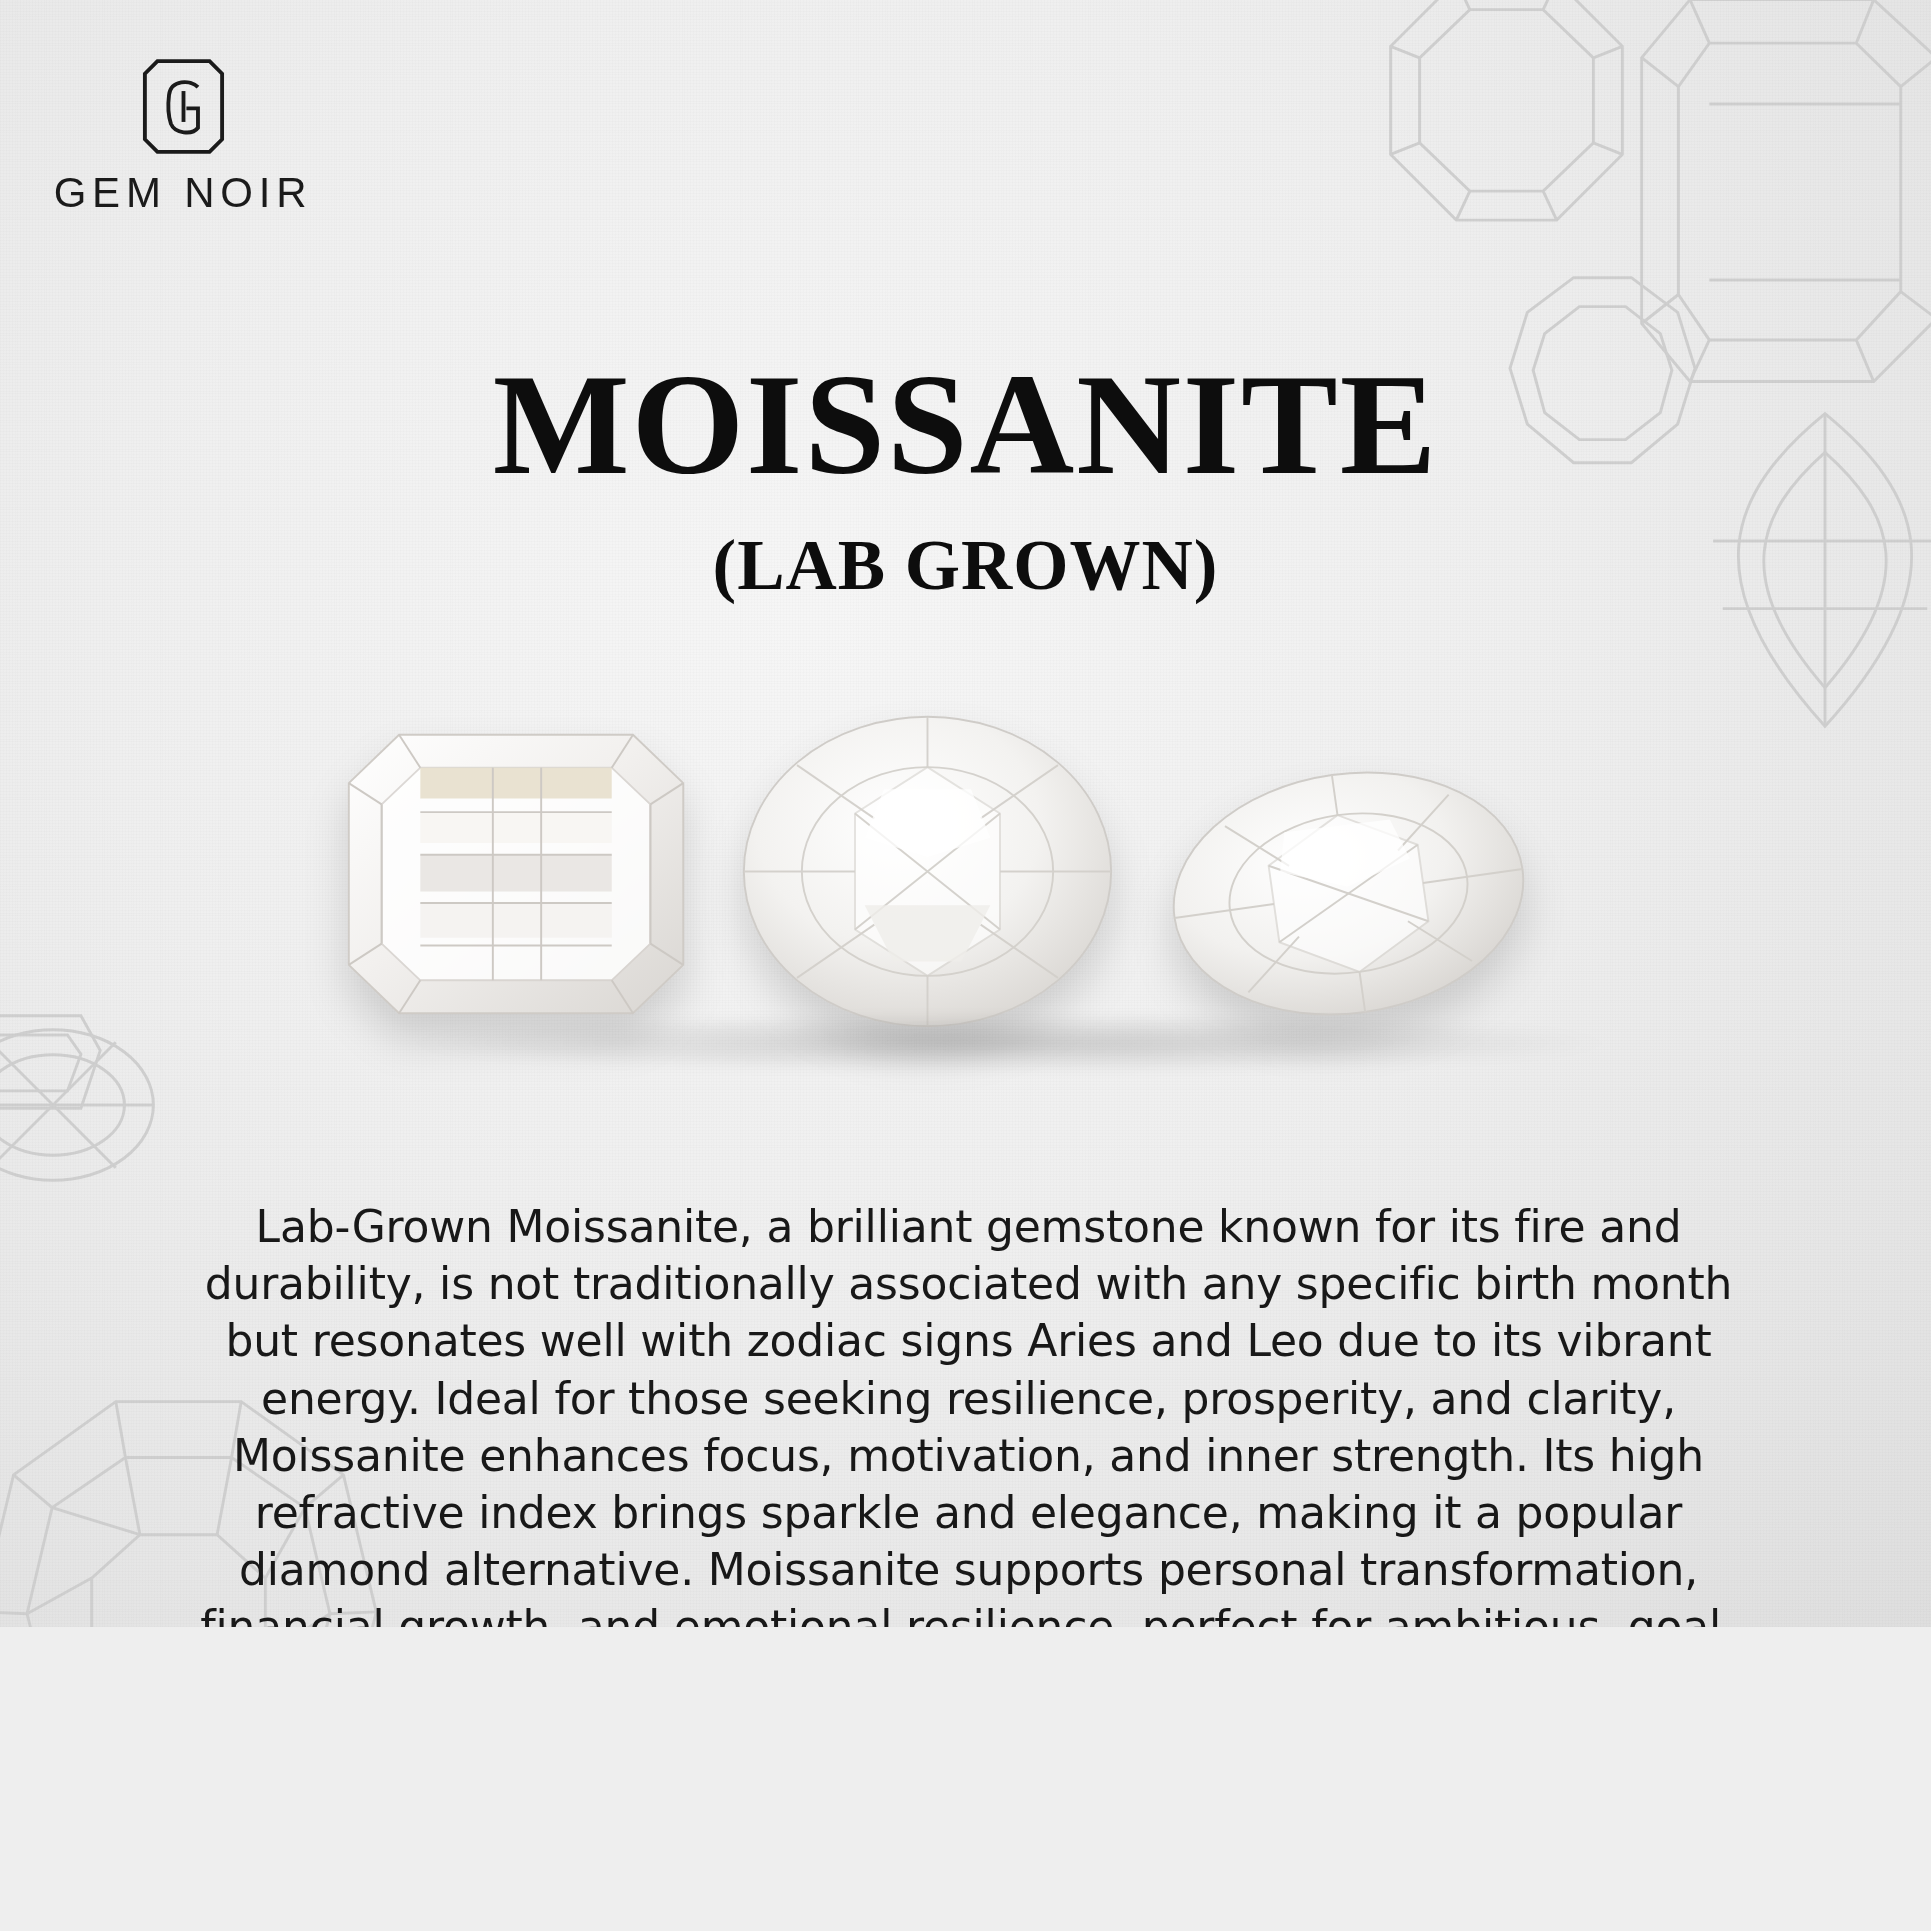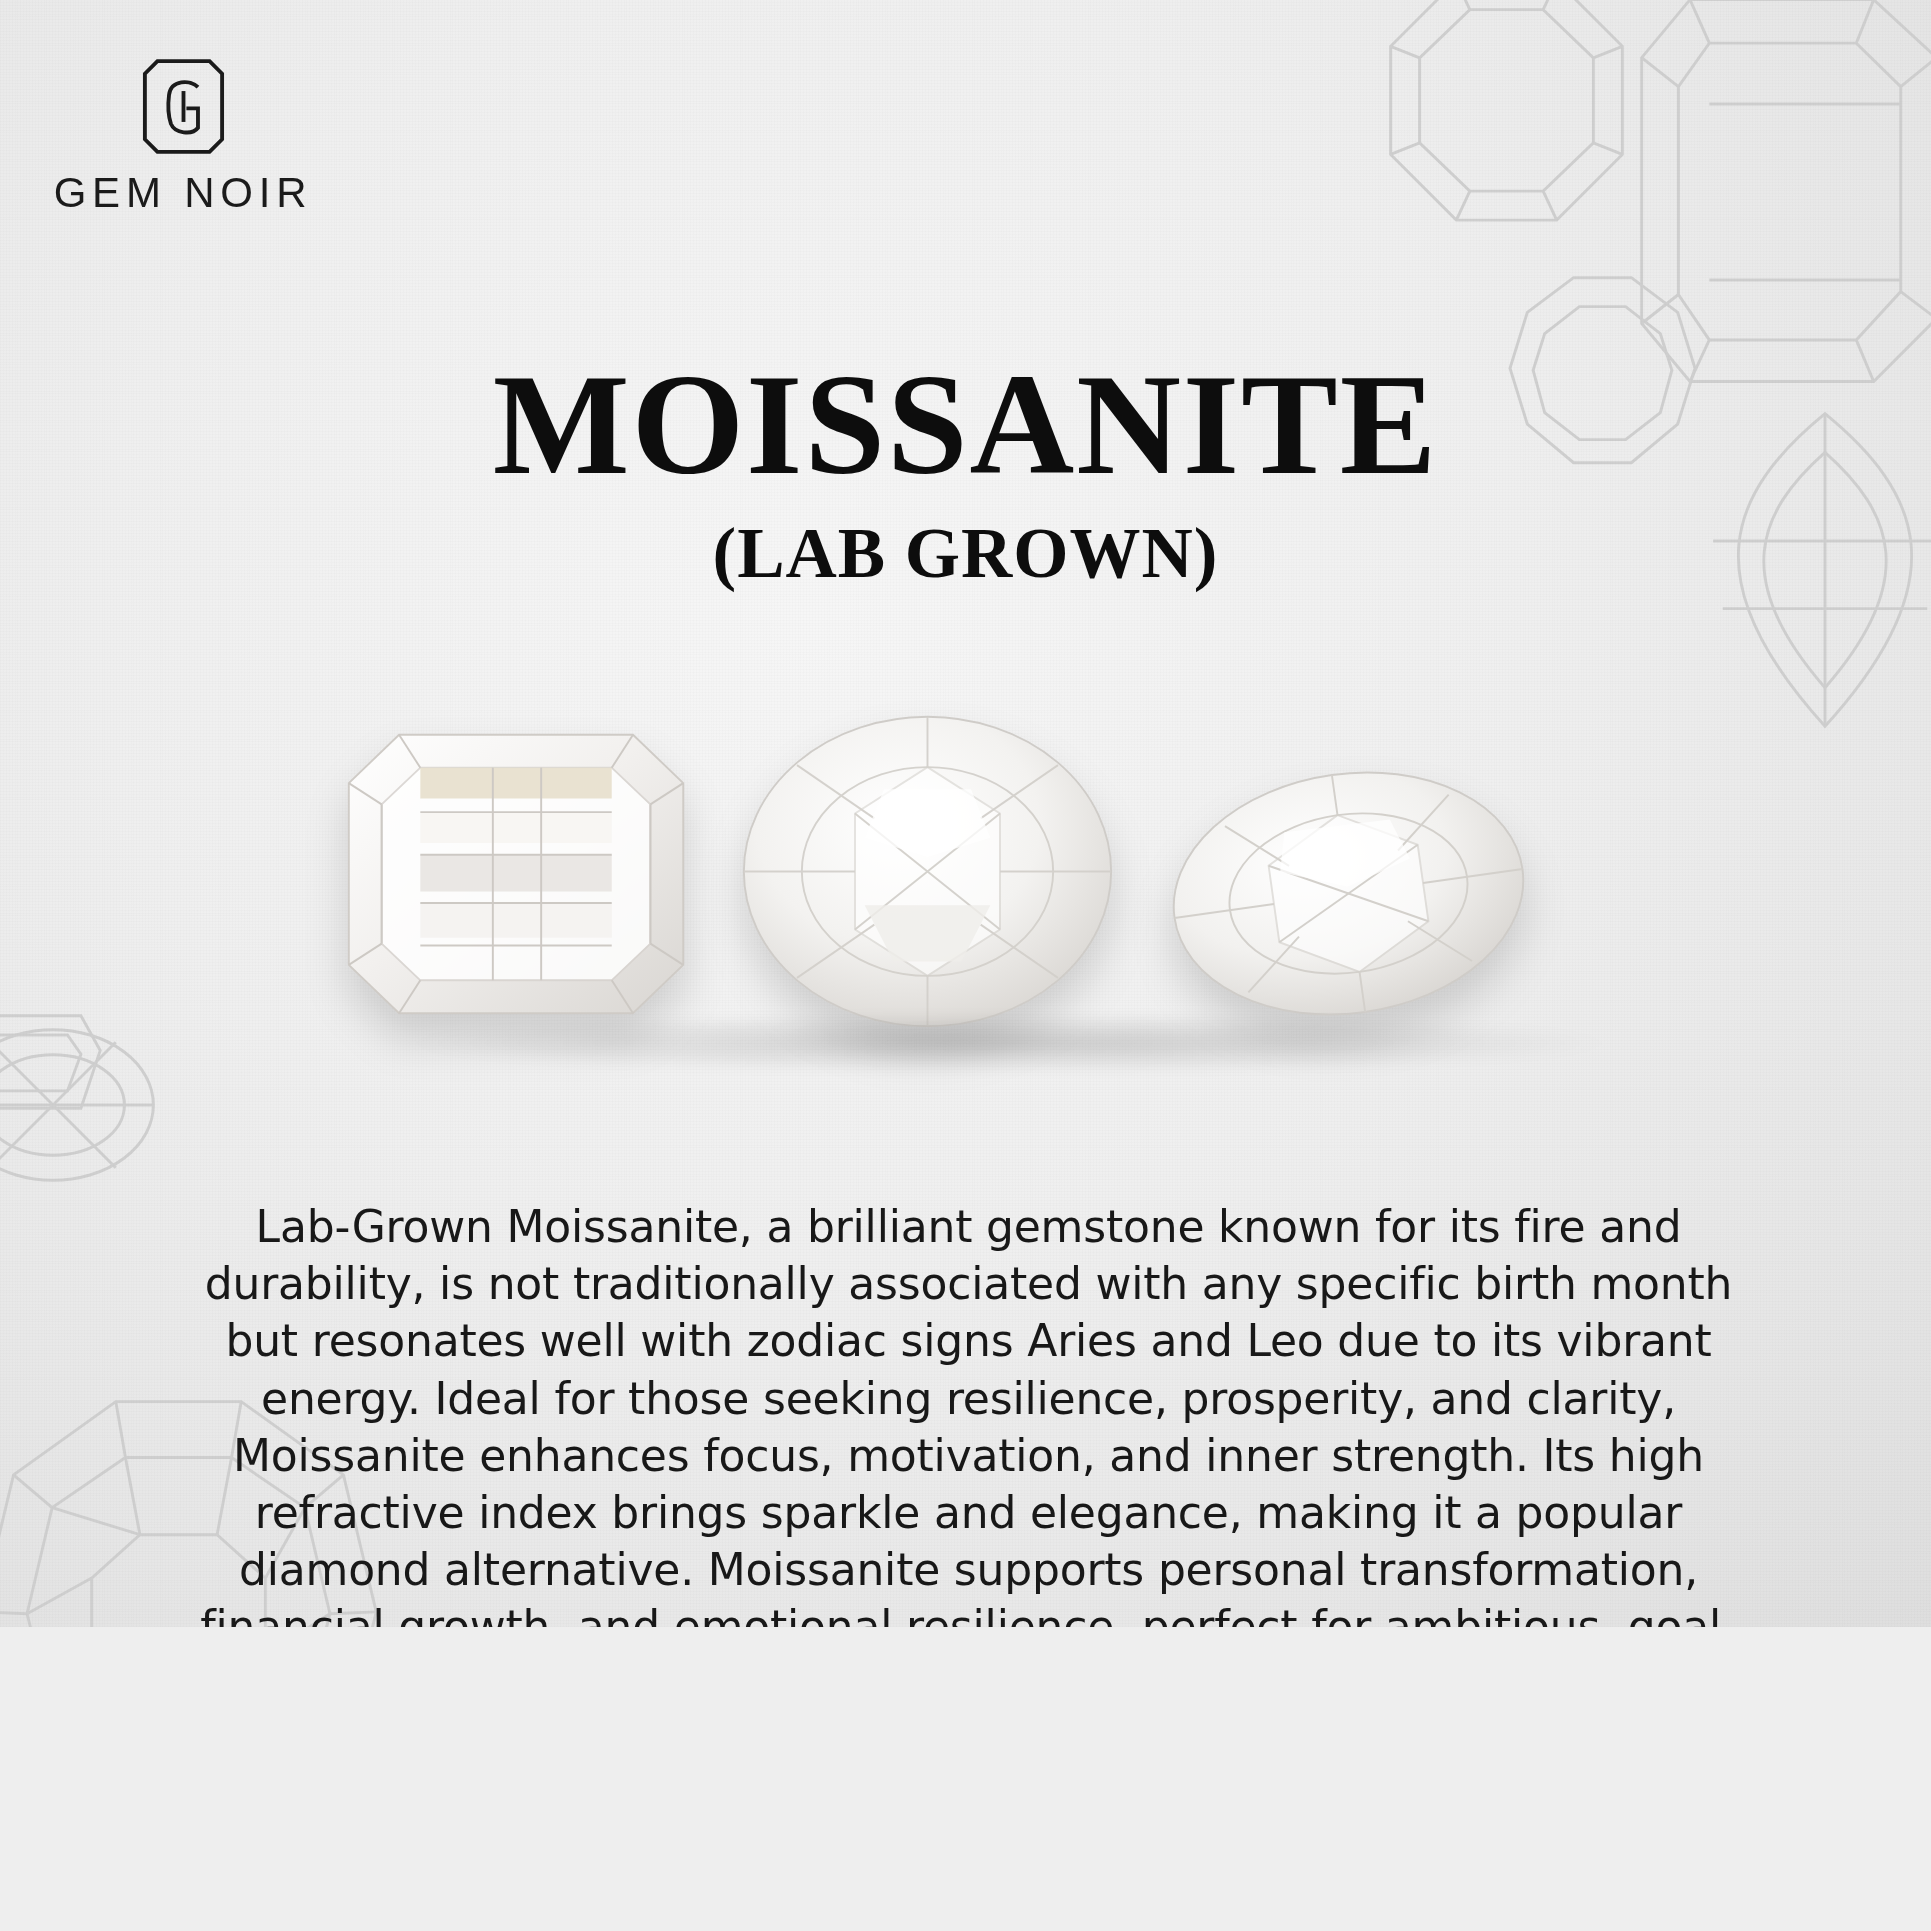--- a/index.html
+++ b/index.html
@@ -81,21 +81,21 @@
     font-weight: 700;
     margin: 16px;
   }
   .sub-title {
     font-family: "Liberation Serif", serif;
     font-size: 71px;
     line-height: 1.0;
     letter-spacing: 1px;
     color: #0d0d0d;
     font-weight: 700;
-    margin: 21px 0 0 0;
+    margin: 33px 0 0 0;
   }
 
   
   .gem-row {
     position: absolute;
     top: 710px;
     left: 0;
     width: 1931px;
     height: 319px;
   }

